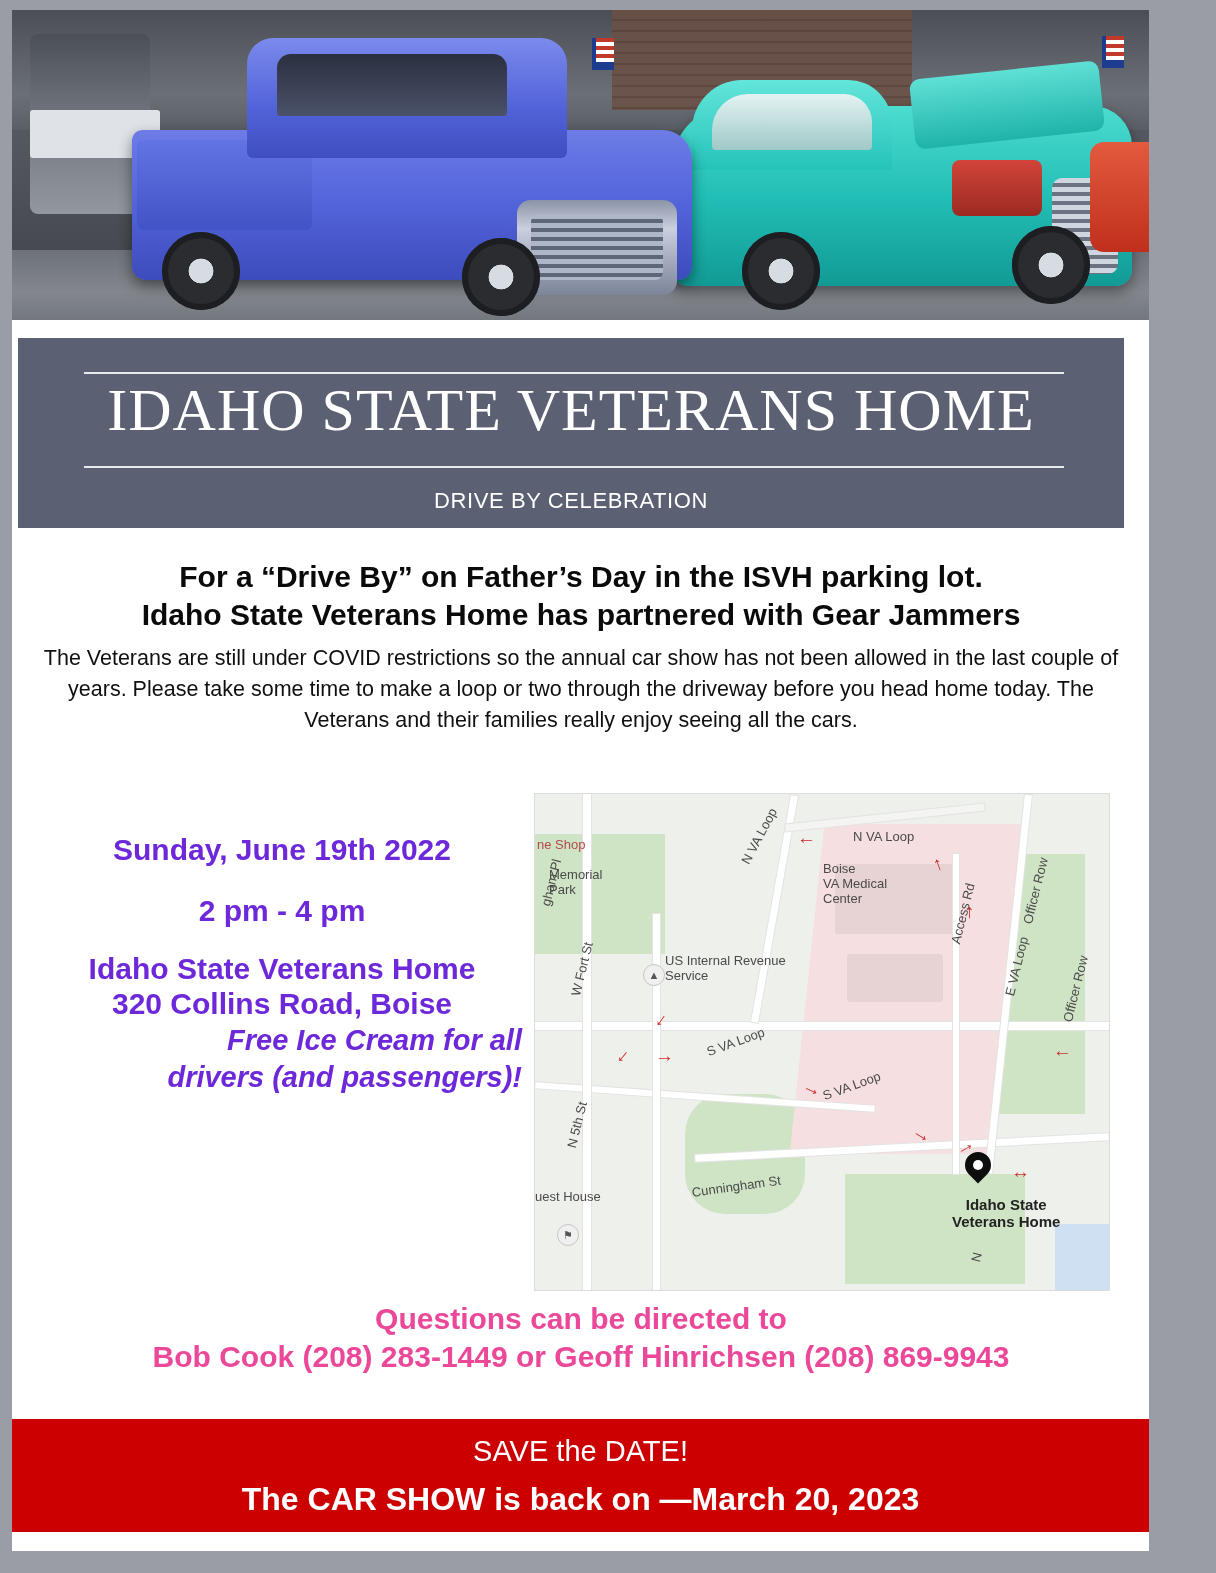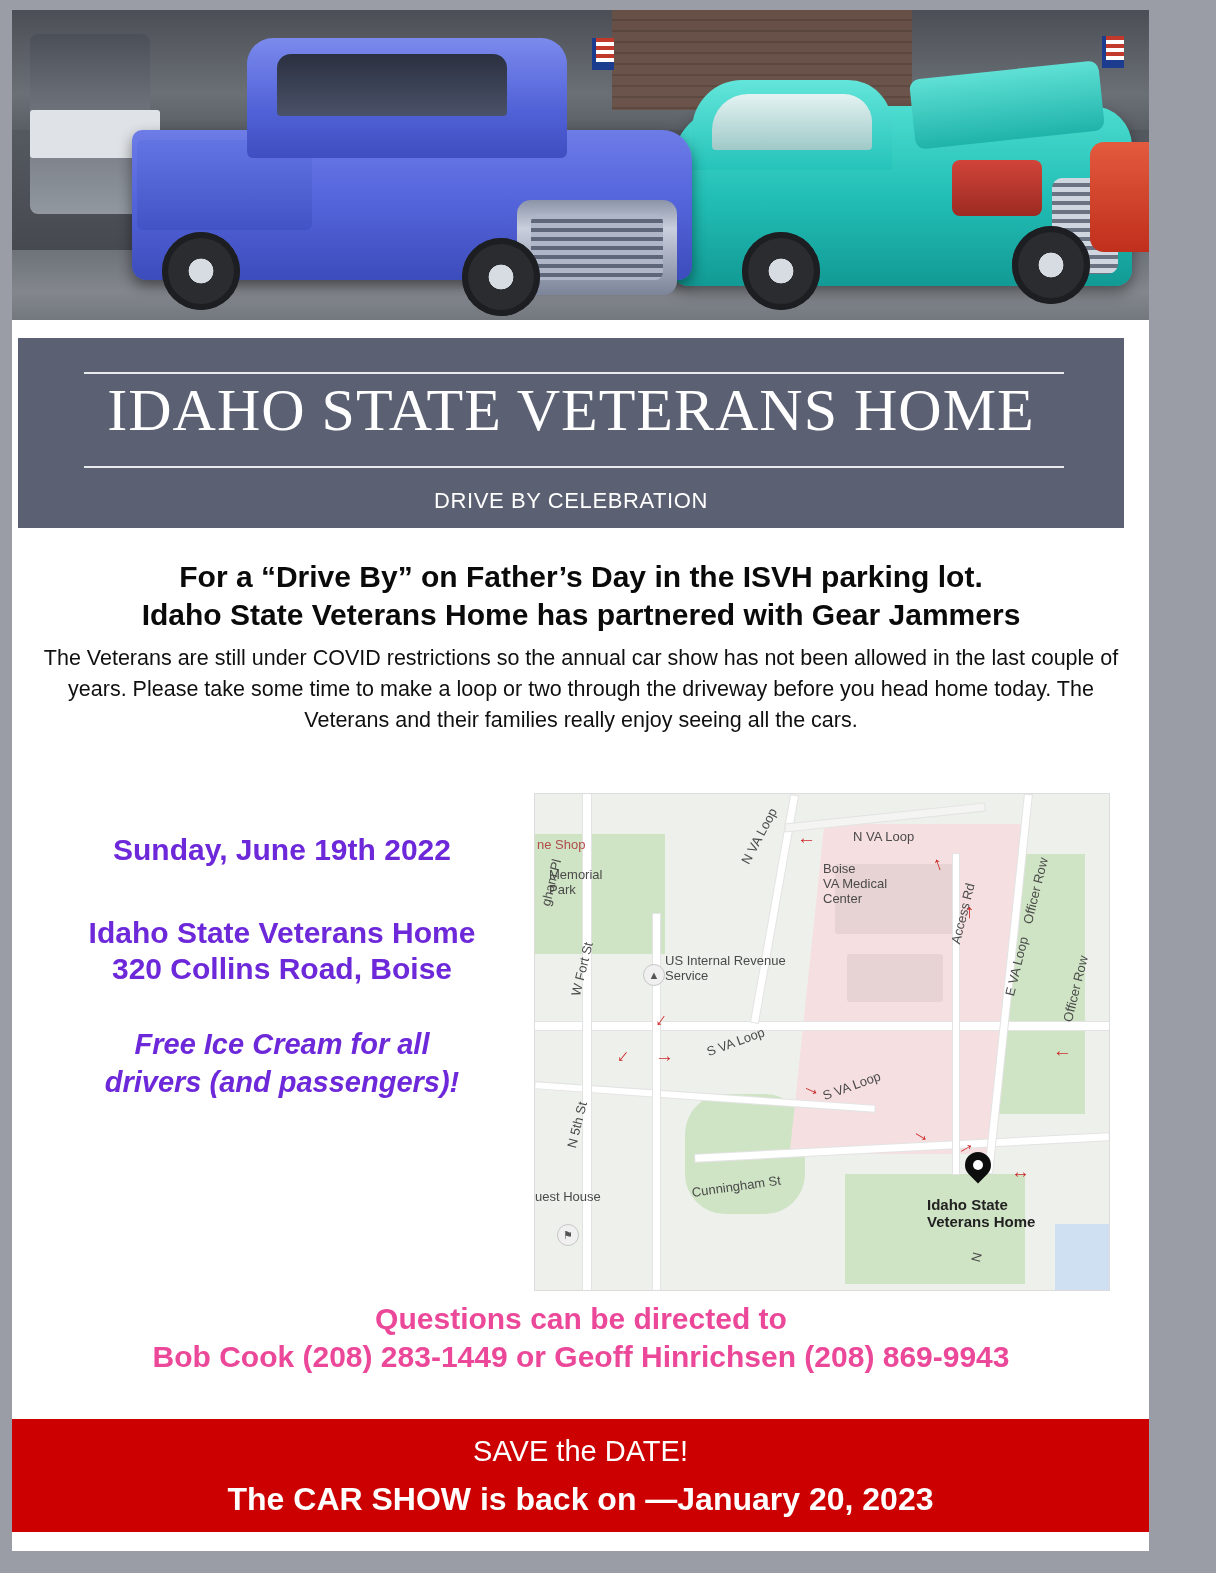--- a/index.html
+++ b/index.html
@@ -294,25 +294,25 @@
     color: #6d28d9;
   }
   .details .d-line {
     font-size: 30px;
     font-weight: bold;
     line-height: 1.18;
   }
   .details .gap-sm { height: 26px; }
   .details .gap-md { height: 22px; }
   .details .icecream {
-    margin-top: 40px;
     font-size: 29px;
     font-weight: bold;
     font-style: italic;
     line-height: 1.3;
+    text-align: right;
   }
 
   
   .map {
     position: absolute;
     left: 522px;
     top: 245px;
     width: 574px;
     height: 496px;
     background: #eef0ec;
@@ -473,20 +473,21 @@
     <div class="lead">
       <div>For a “Drive By” on Father’s Day in the ISVH parking lot.</div>
       <div>Idaho State Veterans Home has partnered with Gear Jammers</div>
     </div>
 
     <div class="para">The Veterans are still under COVID restrictions so the annual car show has not been allowed in the last couple of years. Please take some time to make a loop or two through the driveway before you head home today. The Veterans and their families really enjoy seeing all the cars.</div>
 
     <div class="details">
       <div class="d-line">Sunday, June 19th 2022</div>
       <div class="gap-sm"></div>
+      <div class="d-line">2 pm - 4 pm</div>
       <div class="gap-md"></div>
       <div class="d-line">Idaho State Veterans Home</div>
       <div class="d-line">320 Collins Road, Boise</div>
       <div class="icecream">
         <div>Free Ice Cream for all</div>
         <div>drivers (and passengers)!</div>
       </div>
     </div>
 
     <div class="map">
@@ -527,21 +528,21 @@
       <div class="map-label rot2" style="left:4px;top:110px;">gham Pl</div>
       <div class="map-label rot3" style="left:170px;top:252px;">S VA Loop</div>
       <div class="map-label rot3" style="left:286px;top:296px;">S VA Loop</div>
       <div class="map-label rot2" style="left:414px;top:148px;">Access Rd</div>
       <div class="map-label rot2" style="left:486px;top:128px;">Officer Row</div>
       <div class="map-label rot2" style="left:526px;top:226px;">Officer Row</div>
       <div class="map-label rot2" style="left:468px;top:200px;">E VA Loop</div>
       <div class="map-label rot4" style="left:156px;top:392px;">Cunningham St</div>
       <div class="map-label" style="left:0;top:396px;">uest House</div>
       <div class="map-label rot2" style="left:434px;top:466px;">N</div>
-      <div class="map-label bold" style="left:392px;top:402px;white-space:pre;">Idaho State
+      <div class="map-label bold" style="left:417px;top:402px;white-space:pre;text-align:center;">Idaho State
 Veterans Home</div>
 
       <div class="map-arrow" style="left:262px;top:34px;">←</div>
       <div class="map-arrow" style="left:398px;top:60px;transform:rotate(-20deg);">↑</div>
       <div class="map-arrow" style="left:430px;top:108px;">↑</div>
       <div class="map-arrow" style="left:122px;top:216px;transform:rotate(35deg);">↓</div>
       <div class="map-arrow" style="left:84px;top:252px;transform:rotate(40deg);">↓</div>
       <div class="map-arrow" style="left:120px;top:252px;">→</div>
       <div class="map-arrow" style="left:268px;top:284px;transform:rotate(25deg);">→</div>
       <div class="map-arrow" style="left:378px;top:330px;transform:rotate(30deg);">→</div>
@@ -552,16 +553,16 @@
     </div>
 
     <div class="questions">
       <div>Questions can be directed to</div>
       <div>Bob Cook (208) 283-1449 or Geoff Hinrichsen (208) 869-9943</div>
     </div>
   </div>
 
   <div class="red-banner">
     <div class="red-line1">SAVE the DATE!</div>
-    <div class="red-line2">The CAR SHOW is back on —January 20, 2023</div>
+    <div class="red-line2">The CAR SHOW is back on —March 20, 2023</div>
   </div>
 
 </div>
 
 </body></html>

